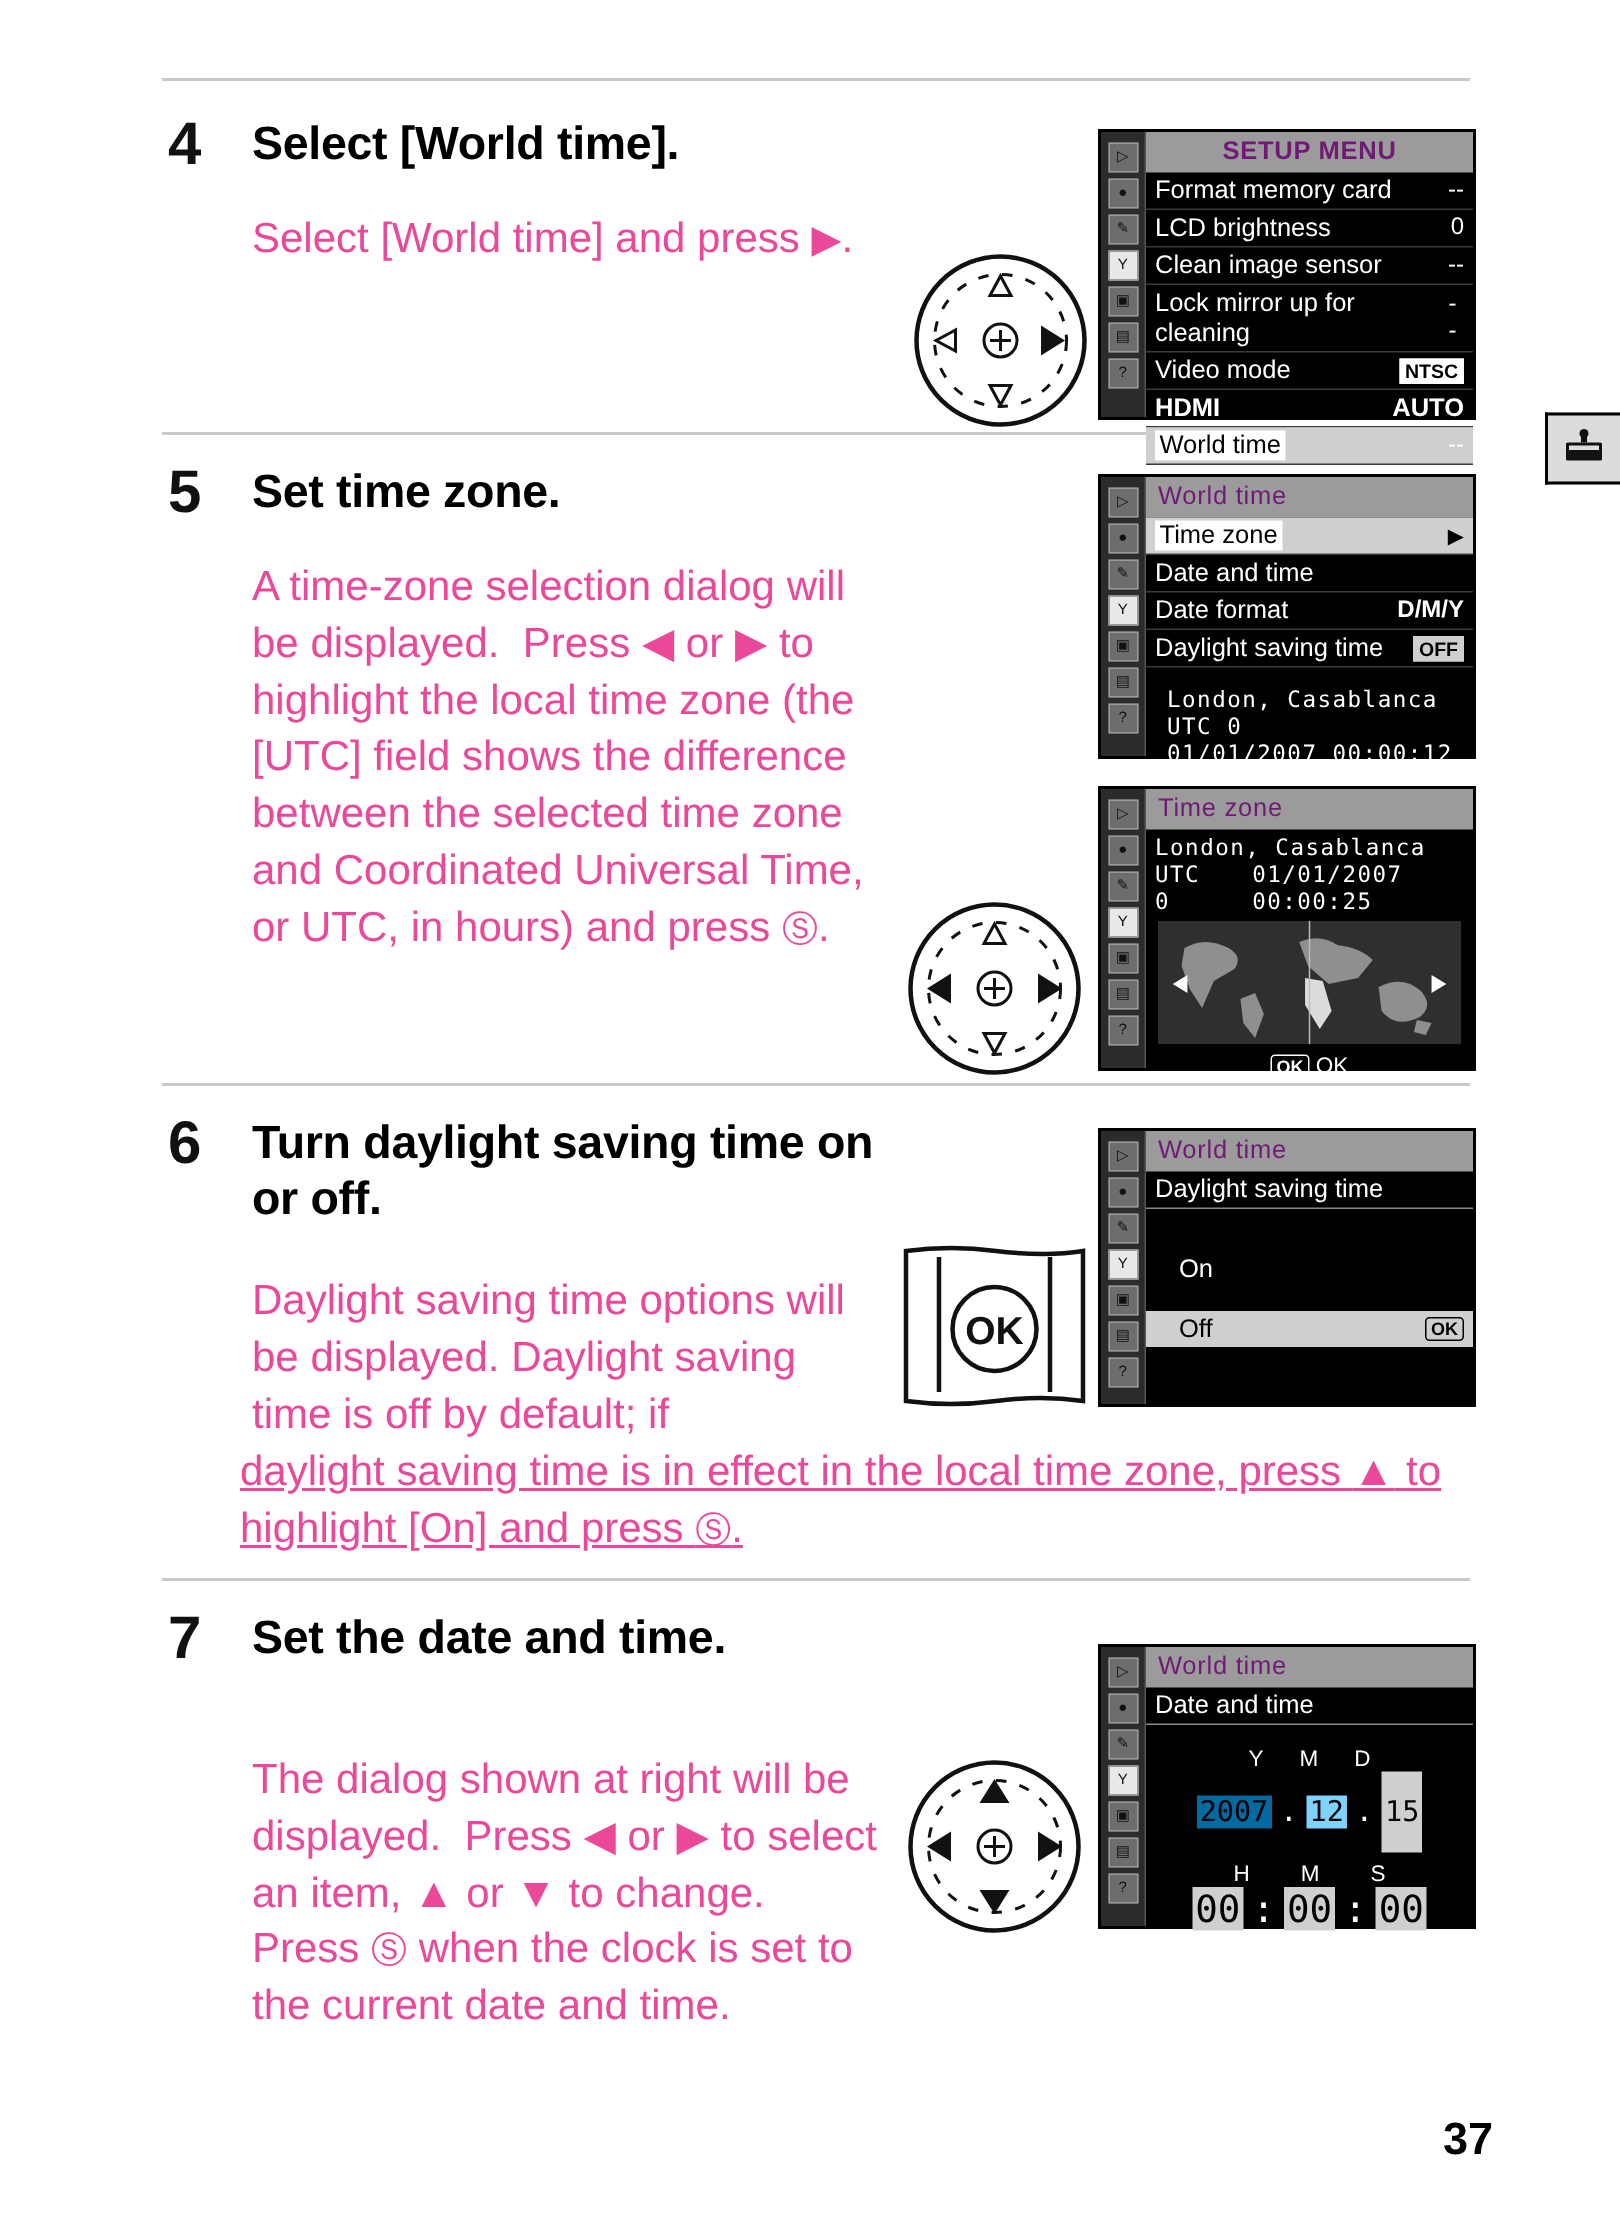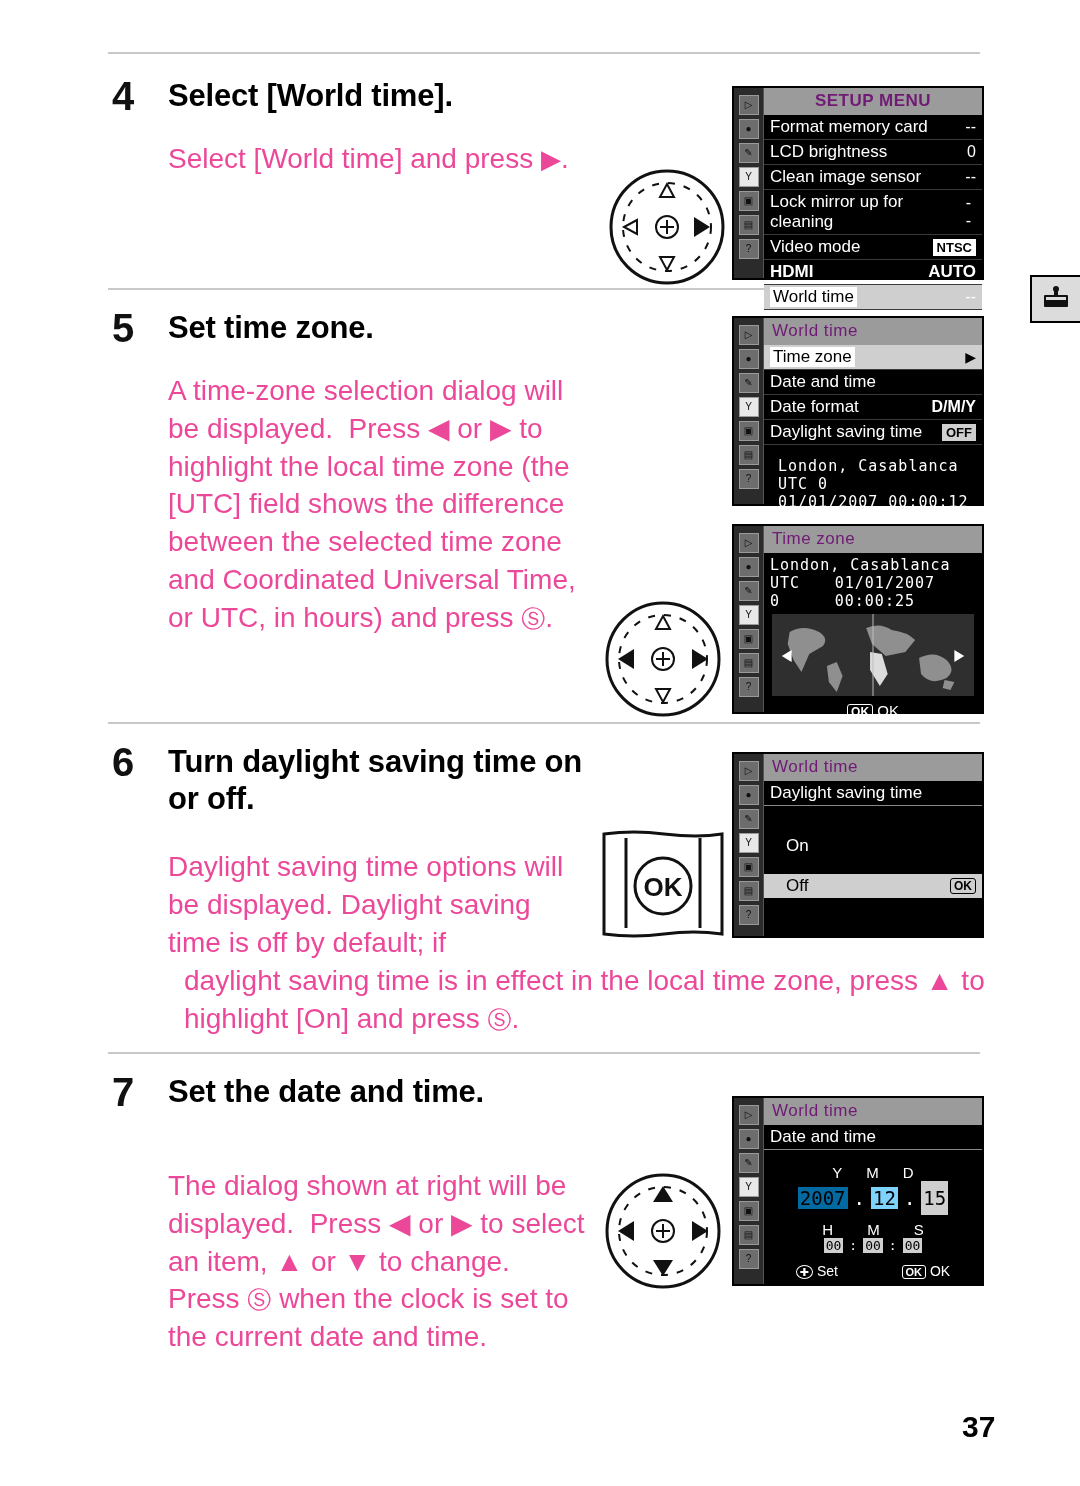--- a/index.html
+++ b/index.html
@@ -227,21 +227,21 @@
           <span>OK</span>
         </div>
       </div>
     </div>
   </div>
 
   <div class="step">
     <div class="num" style="left:112px;top:740px;">6</div>
     <div class="head" style="left:168px;top:744px;width:420px;">Turn daylight saving time on or off.</div>
     <div class="body" style="left:168px;top:848px;width:400px;">Daylight saving time options will be displayed.  Daylight saving time is off by default; if</div>
-    <div class="body" style="left:184px;top:962px;width:812px;">
+    <div class="body" style="left:160px;top:962px;width:812px;text-decoration:underline;">
       daylight saving time is in effect in the local time zone, press <span>▲</span> to highlight [On] and press <span style="font-size:24px;">Ⓢ</span>.
     </div>
   </div>
 
   <div class="dial" style="left:600px;top:828px;">
     <svg width="126" height="110" viewBox="0 0 126 110">
       <path d="M4 6 q30 -4 60 0 q34 4 58 0 l0 100 q-28 -4 -58 0 q-30 4 -60 0 z" fill="#fff" stroke="#111" stroke-width="3"></path>
       <path d="M26 10 q0 34 0 90" fill="none" stroke="#111" stroke-width="3"></path>
       <path d="M100 10 q0 34 0 90" fill="none" stroke="#111" stroke-width="3"></path>
       <circle cx="63" cy="58" r="28" fill="#fff" stroke="#111" stroke-width="3"></circle>
@@ -320,28 +320,28 @@
           <div style="display:flex;justify-content:center;gap:24px;font-size:15px;">
             <span>Y</span>
             <span>M</span>
             <span>D</span>
           </div>
           <div style="display:flex;justify-content:center;align-items:center;gap:6px;font-size:19px;font-family:'DejaVu Sans Mono',monospace;">
             <span style="background:#0369a1;color:#000;padding:0 2px;">2007</span>
             <span>.</span>
             <span style="background:#7dd3fc;color:#000;padding:0 2px;">12</span>
             <span>.</span>
-            <span style="background:#cfcfcf;color:#000;padding:6px 2px;">15</span>
+            <span style="background:#cfcfcf;color:#000;padding:16px 2px;">15</span>
           </div>
           <div style="display:flex;justify-content:center;gap:34px;font-size:15px;margin-top:6px;">
             <span>H</span>
             <span>M</span>
             <span>S</span>
           </div>
-          <div style="display:flex;justify-content:center;align-items:center;gap:6px;font-size:13px;font-family:'DejaVu Sans Mono',monospace;">
+          <div style="display:flex;justify-content:center;align-items:center;gap:6px;font-size:25px;font-family:'DejaVu Sans Mono',monospace;">
             <span style="background:#cfcfcf;color:#000;padding:0 2px;">00</span>
             <span>:</span>
             <span style="background:#cfcfcf;color:#000;padding:0 2px;">00</span>
             <span>:</span>
             <span style="background:#cfcfcf;color:#000;padding:0 2px;">00</span>
           </div>
         </div>
         <div style="display:flex;justify-content:space-around;margin-top:10px;color:#fff;font-size:14px;">
           <span><span style="border:1px solid #fff;border-radius:50%;padding:0 3px;font-size:11px;">✚</span> <span>Set</span></span>
           <span><span style="border:1px solid #fff;border-radius:3px;padding:0 3px;font-size:11px;font-weight:bold;">OK</span> <span>OK</span></span>

